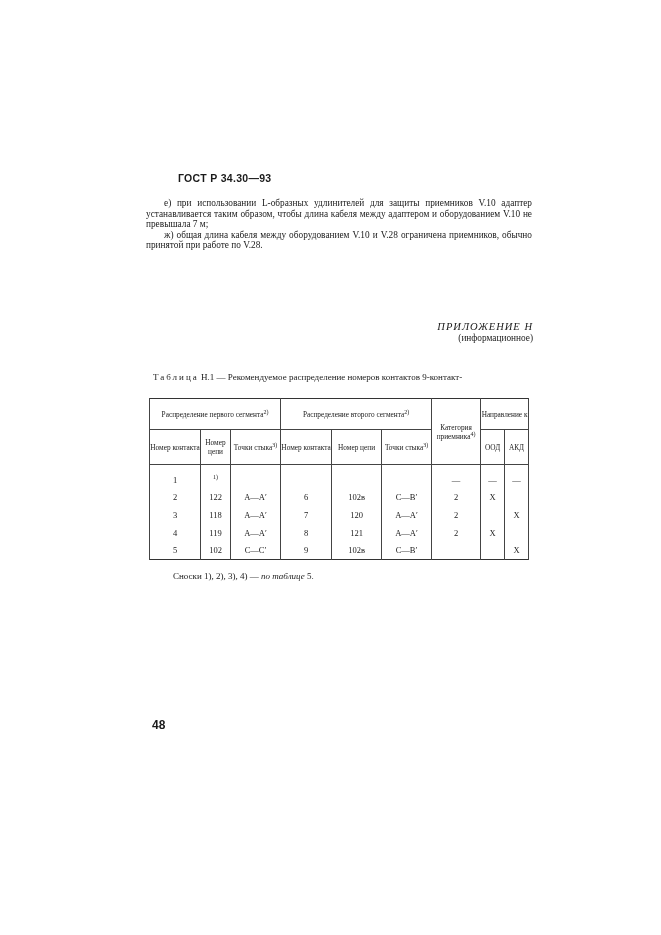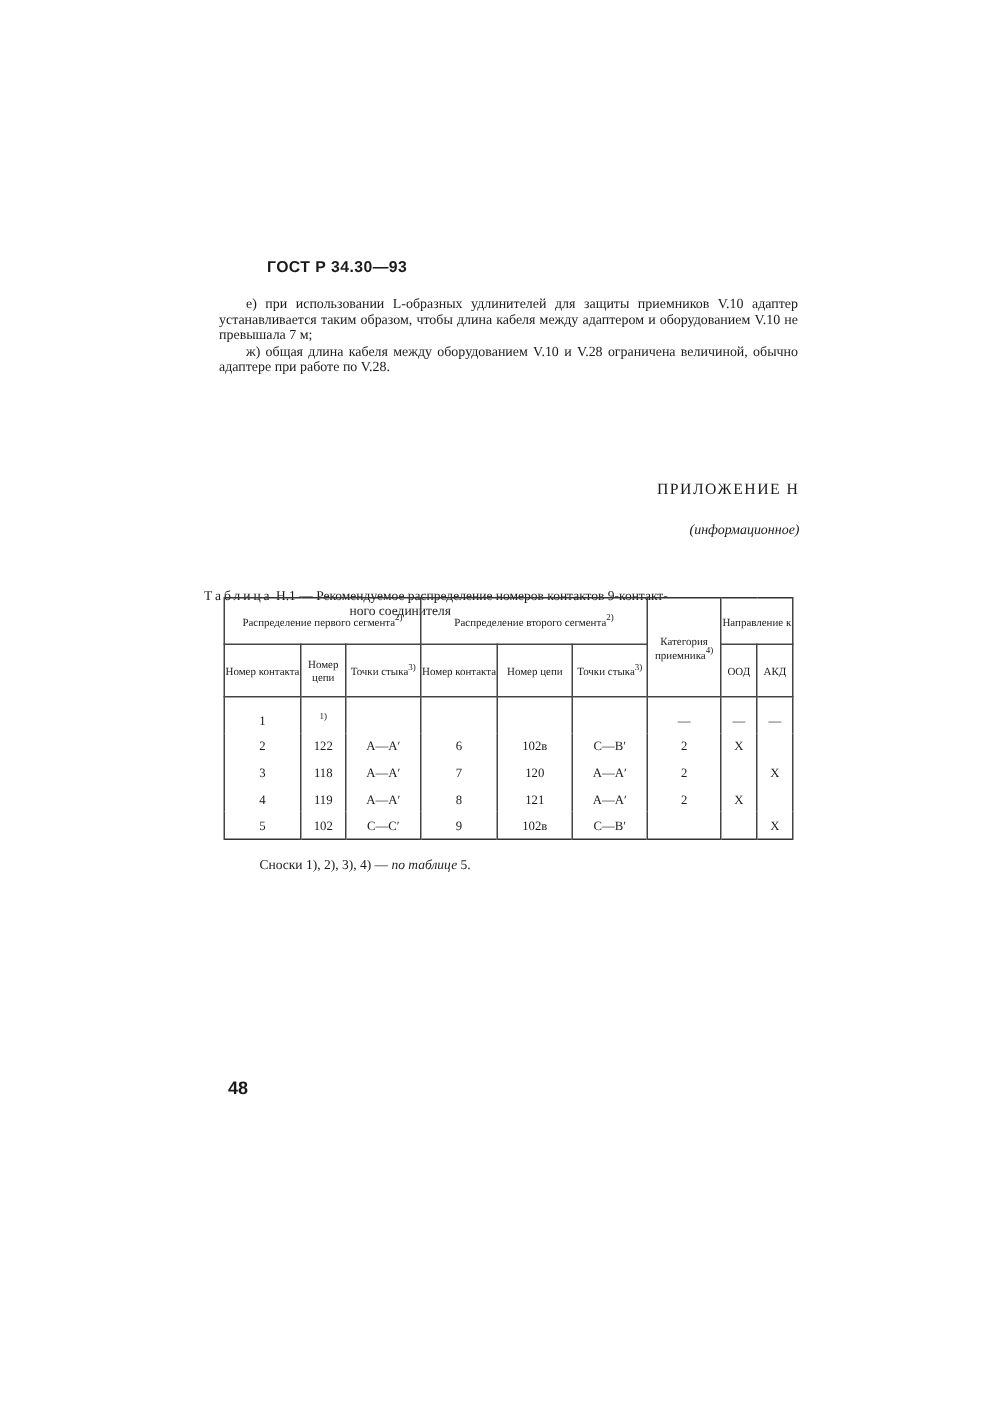--- a/index.html
+++ b/index.html
@@ -37,39 +37,38 @@
   .body-text p {
     margin: 0;
   }
   .body-text p.indent {
     text-indent: 18px;
   }
   .appendix-title {
     position: absolute;
     right: 128px;
     top: 321px;
+    font-style: italic;
     font-size: 10.5px;
     letter-spacing: 1px;
   }
   .appendix-sub {
     position: absolute;
     right: 128px;
-    top: 349px;
-    font-style: italic;
+    top: 333px;
     font-size: 9.3px;
     text-align: center;
   }
   .table-caption {
     position: absolute;
-    left: 136px;
+    left: 153px;
     top: 372px;
     width: 380px;
     font-size: 9px;
     line-height: 10px;
-    margin-top: 20px;
   }
   .table-caption .label {
     letter-spacing: 2px;
   }
   .table-caption .cont {
     display: block;
     padding-left: 97px;
   }
   table.main {
     position: absolute;
@@ -128,31 +127,30 @@
     font-size: 12px;
   }
 </style>
 </head>
 <body>
 
 <div class="page-header">ГОСТ Р 34.30—93</div>
 
 <div class="body-text">
   <p class="indent">е) при использовании L-образных удлинителей для защиты приемников V.10 адаптер устанавливается таким образом, чтобы длина кабеля между адаптером и оборудованием V.10 не превышала 7 м;</p>
-  <p class="indent">ж) общая длина кабеля между оборудованием V.10 и V.28 ограничена величиной, обычно адаптере при работе по V.28.</p>
+  <p class="indent">ж) общая длина кабеля между оборудованием V.10 и V.28 ограничена приемников, обычно принятой при работе по V.28.</p>
 </div>
 
 <div class="appendix-title">ПРИЛОЖЕНИЕ Н</div>
 <div class="appendix-sub">(информационное)</div>
 
 <div class="table-caption">
   <span class="label">Таблица</span>
   <span>Н.1</span>
   <span>— Рекомендуемое распределение номеров контактов 9-контакт-</span>
-  <span class="cont">ного соединителя</span>
 </div>
 
 <table class="main">
   <colgroup>
     <col style="width:51px">
     <col style="width:30px">
     <col style="width:50px">
     <col style="width:51px">
     <col style="width:50px">
     <col style="width:50px">

